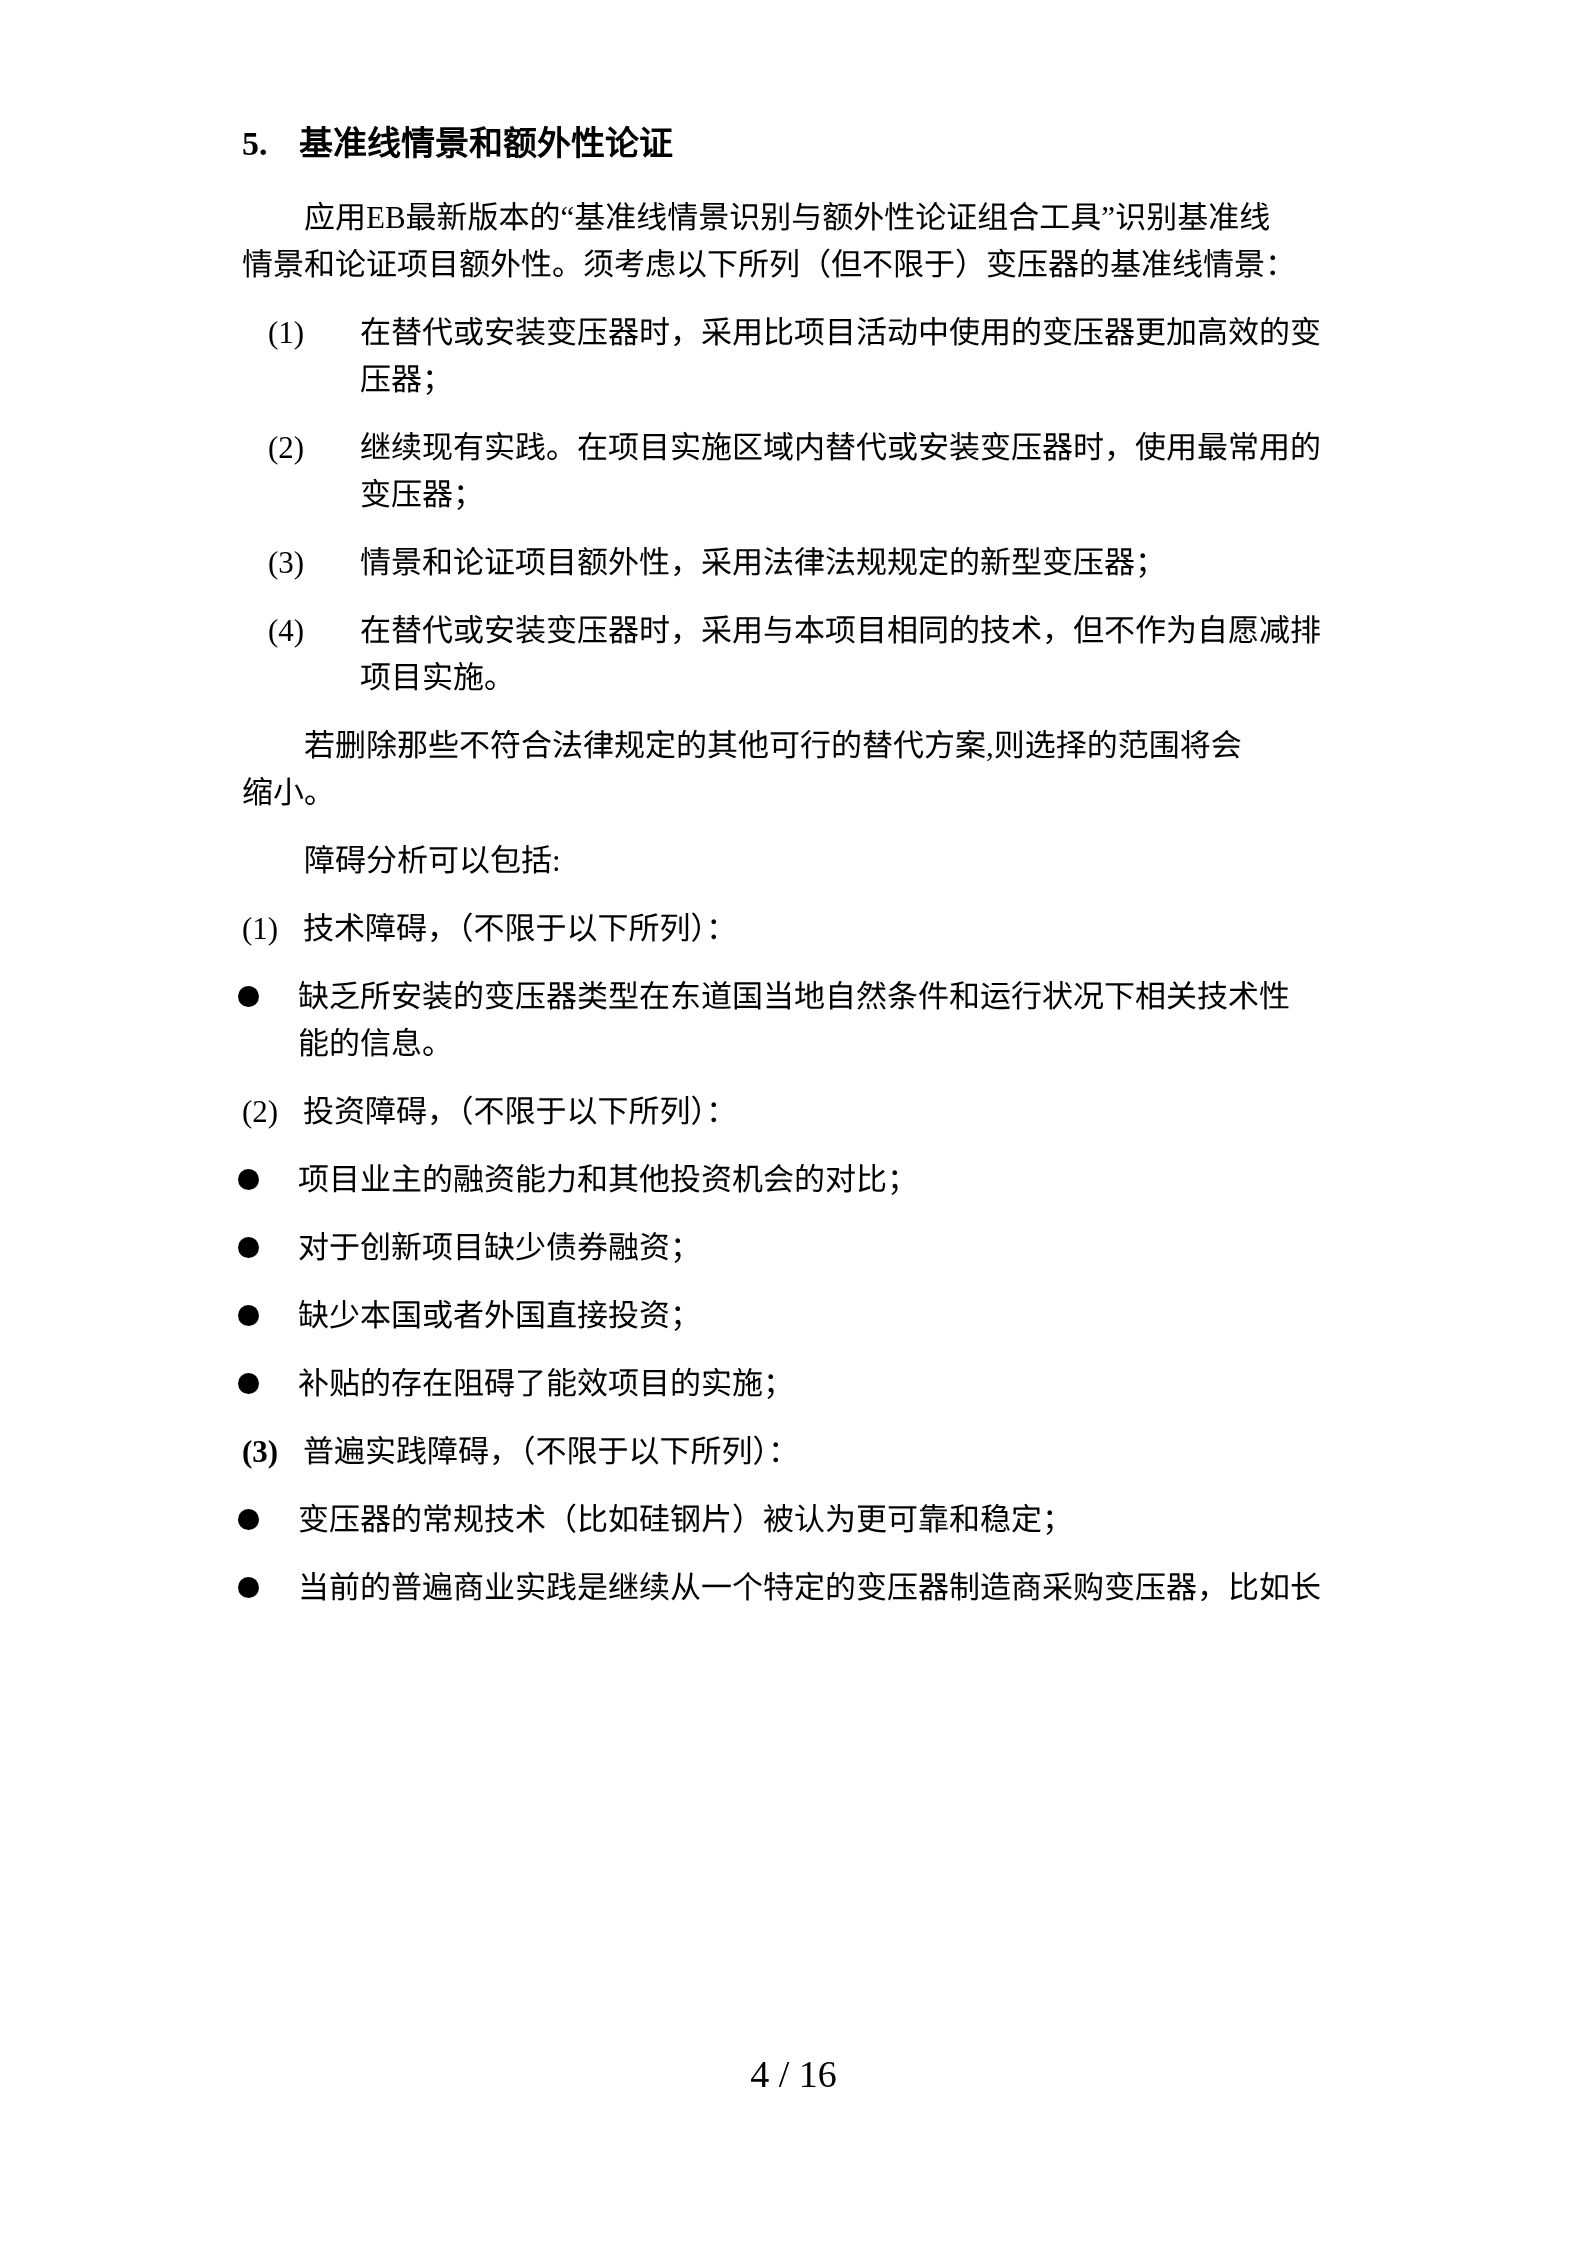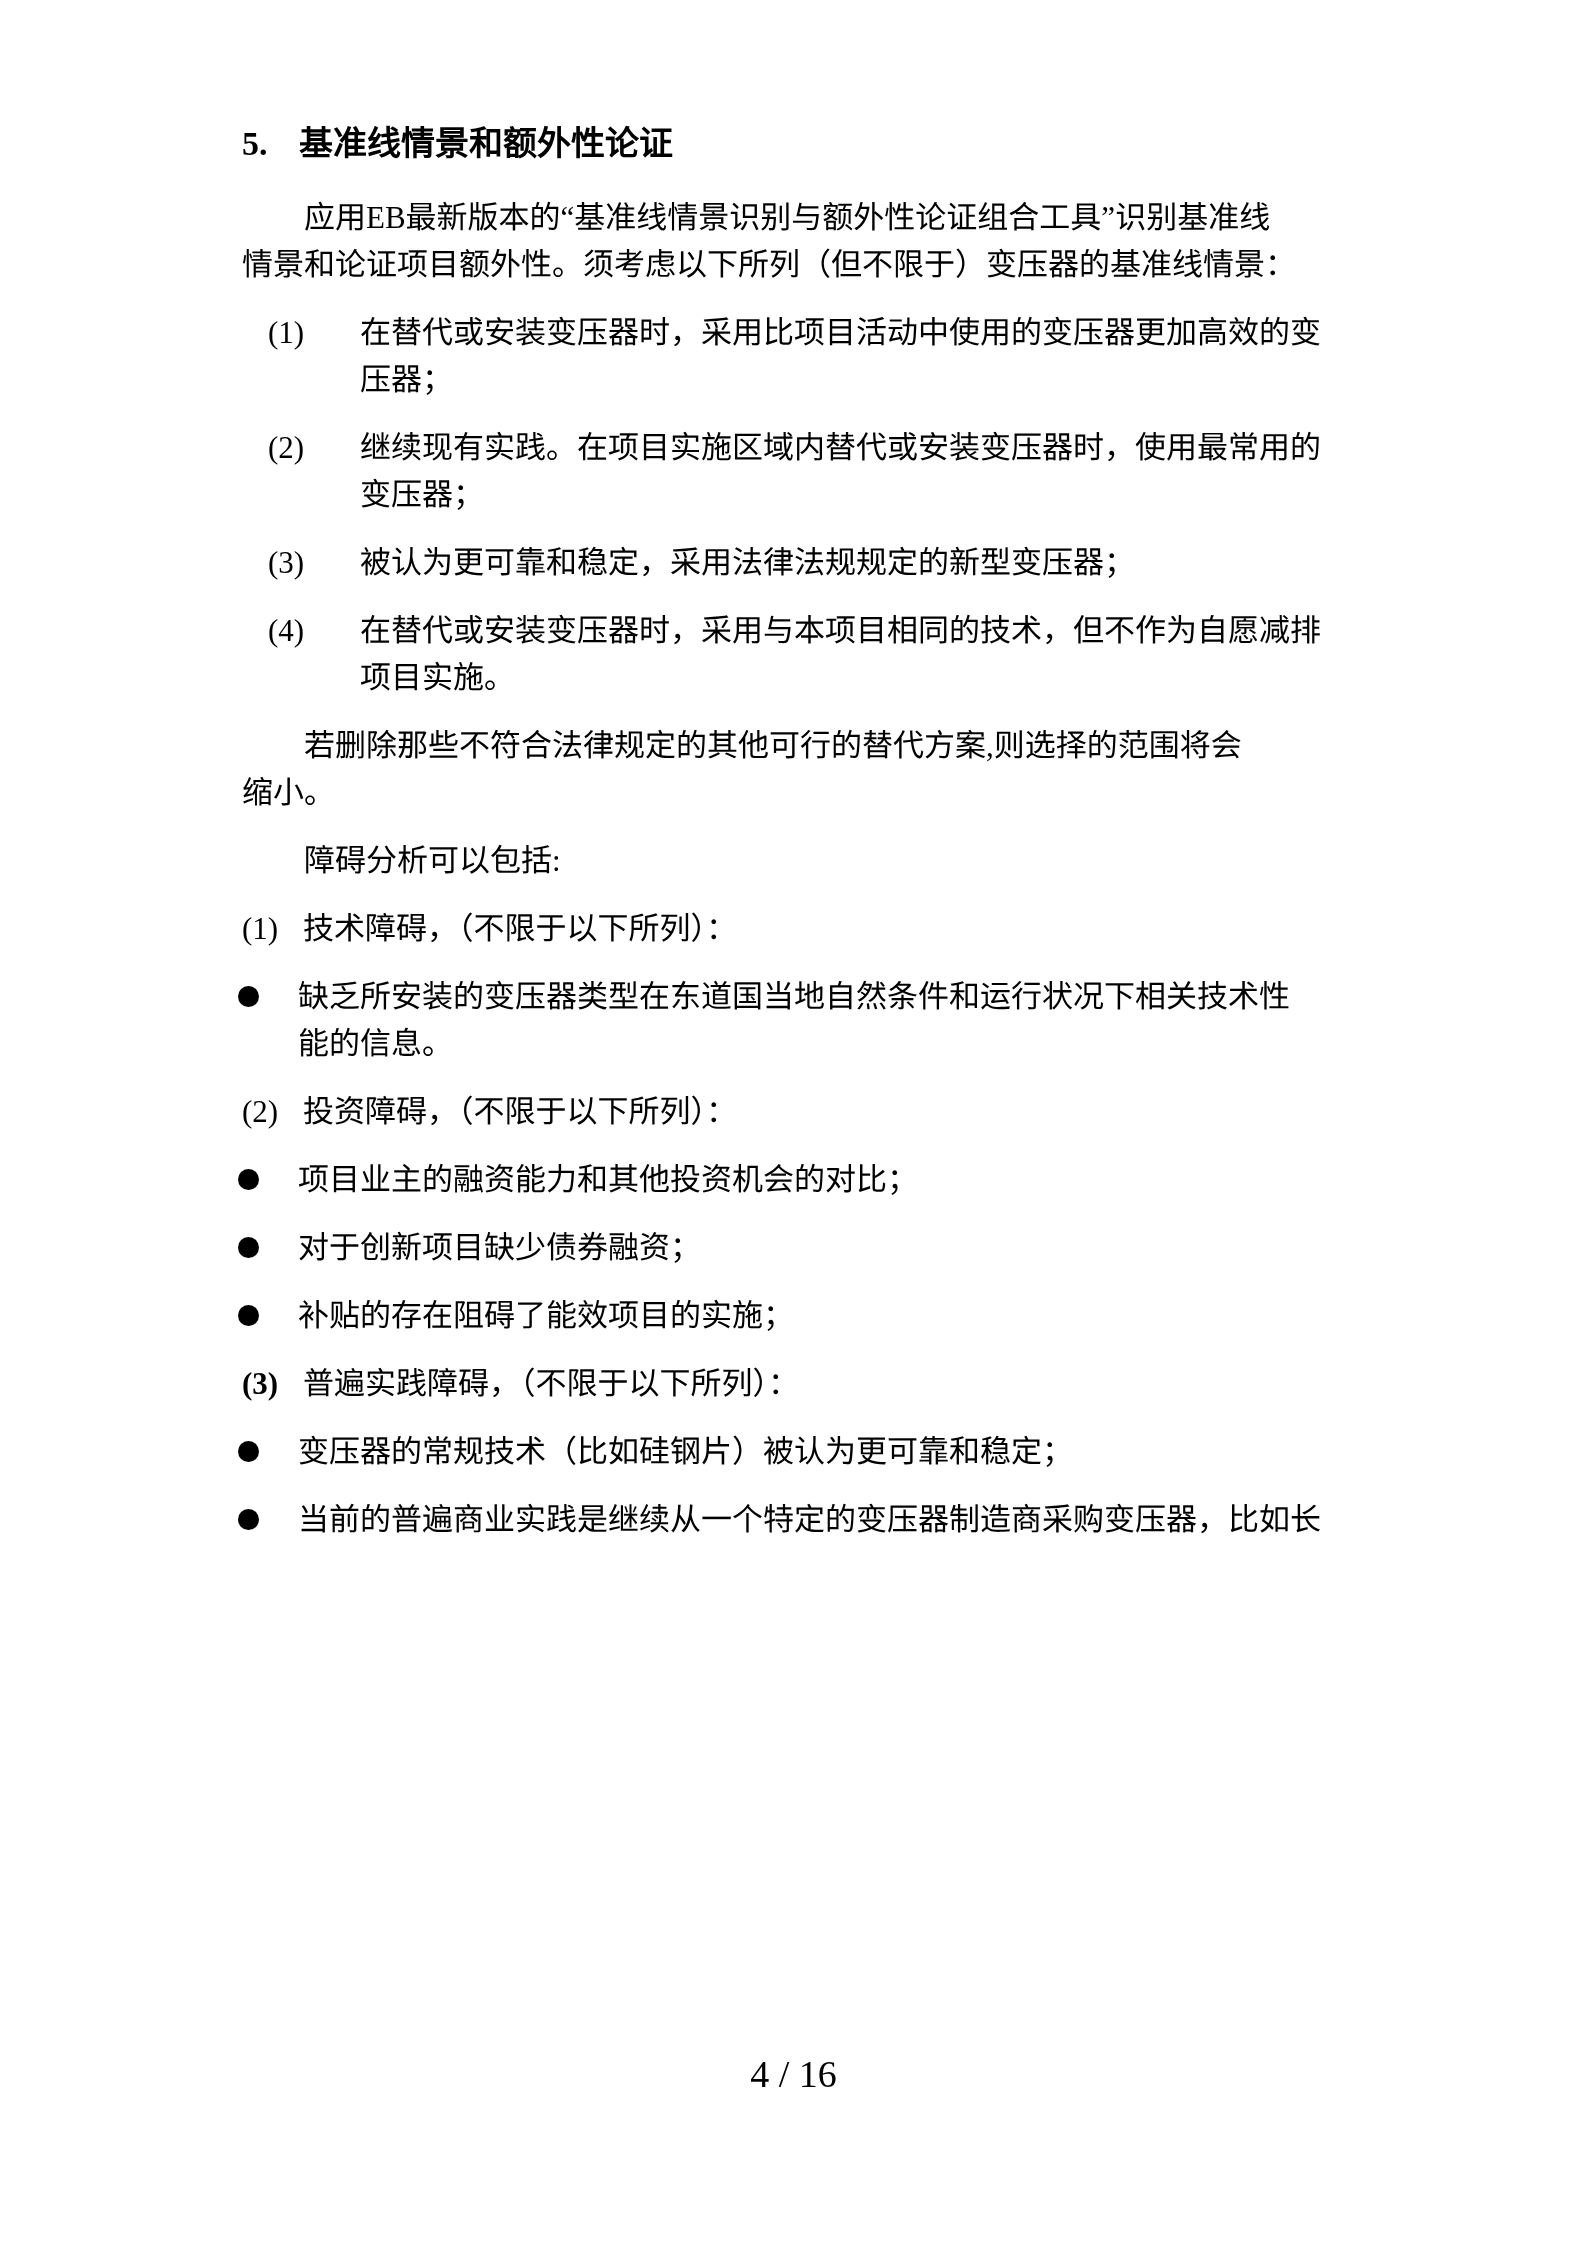--- a/index.html
+++ b/index.html
@@ -85,21 +85,21 @@
       <span class="pre">在替代或安装变压器时，采用比项目活动中使用的变压器更加高效的变
 压器；</span>
     </div>
     <div class="numitem">
       <span class="marker">(2)</span>
       <span class="pre">继续现有实践。在项目实施区域内替代或安装变压器时，使用最常用的
 变压器；</span>
     </div>
     <div class="numitem">
       <span class="marker">(3)</span>
-      <span class="pre">被认为更可靠和稳定，采用法律法规规定的新型变压器；</span>
+      <span class="pre">情景和论证项目额外性，采用法律法规规定的新型变压器；</span>
     </div>
     <div class="numitem">
       <span class="marker">(4)</span>
       <span class="pre">在替代或安装变压器时，采用与本项目相同的技术，但不作为自愿减排
 项目实施。</span>
     </div>
 
     <div class="para para-indent pre">若删除那些不符合法律规定的其他可行的替代方案,则选择的范围将会
 缩小。</div>
 
@@ -120,20 +120,24 @@
     <div class="bullet">
       <span class="dot"></span>
       <span class="pre">项目业主的融资能力和其他投资机会的对比；</span>
     </div>
     <div class="bullet">
       <span class="dot"></span>
       <span class="pre">对于创新项目缺少债券融资；</span>
     </div>
     <div class="bullet">
       <span class="dot"></span>
+      <span class="pre">缺少本国或者外国直接投资；</span>
+    </div>
+    <div class="bullet">
+      <span class="dot"></span>
       <span class="pre">补贴的存在阻碍了能效项目的实施；</span>
     </div>
 
     <div class="seclabel">
       <span class="sec-marker bold">(3)</span><span>普遍实践障碍，（不限于以下所列）：</span>
     </div>
     <div class="bullet">
       <span class="dot"></span>
       <span class="pre">变压器的常规技术（比如硅钢片）被认为更可靠和稳定；</span>
     </div>

